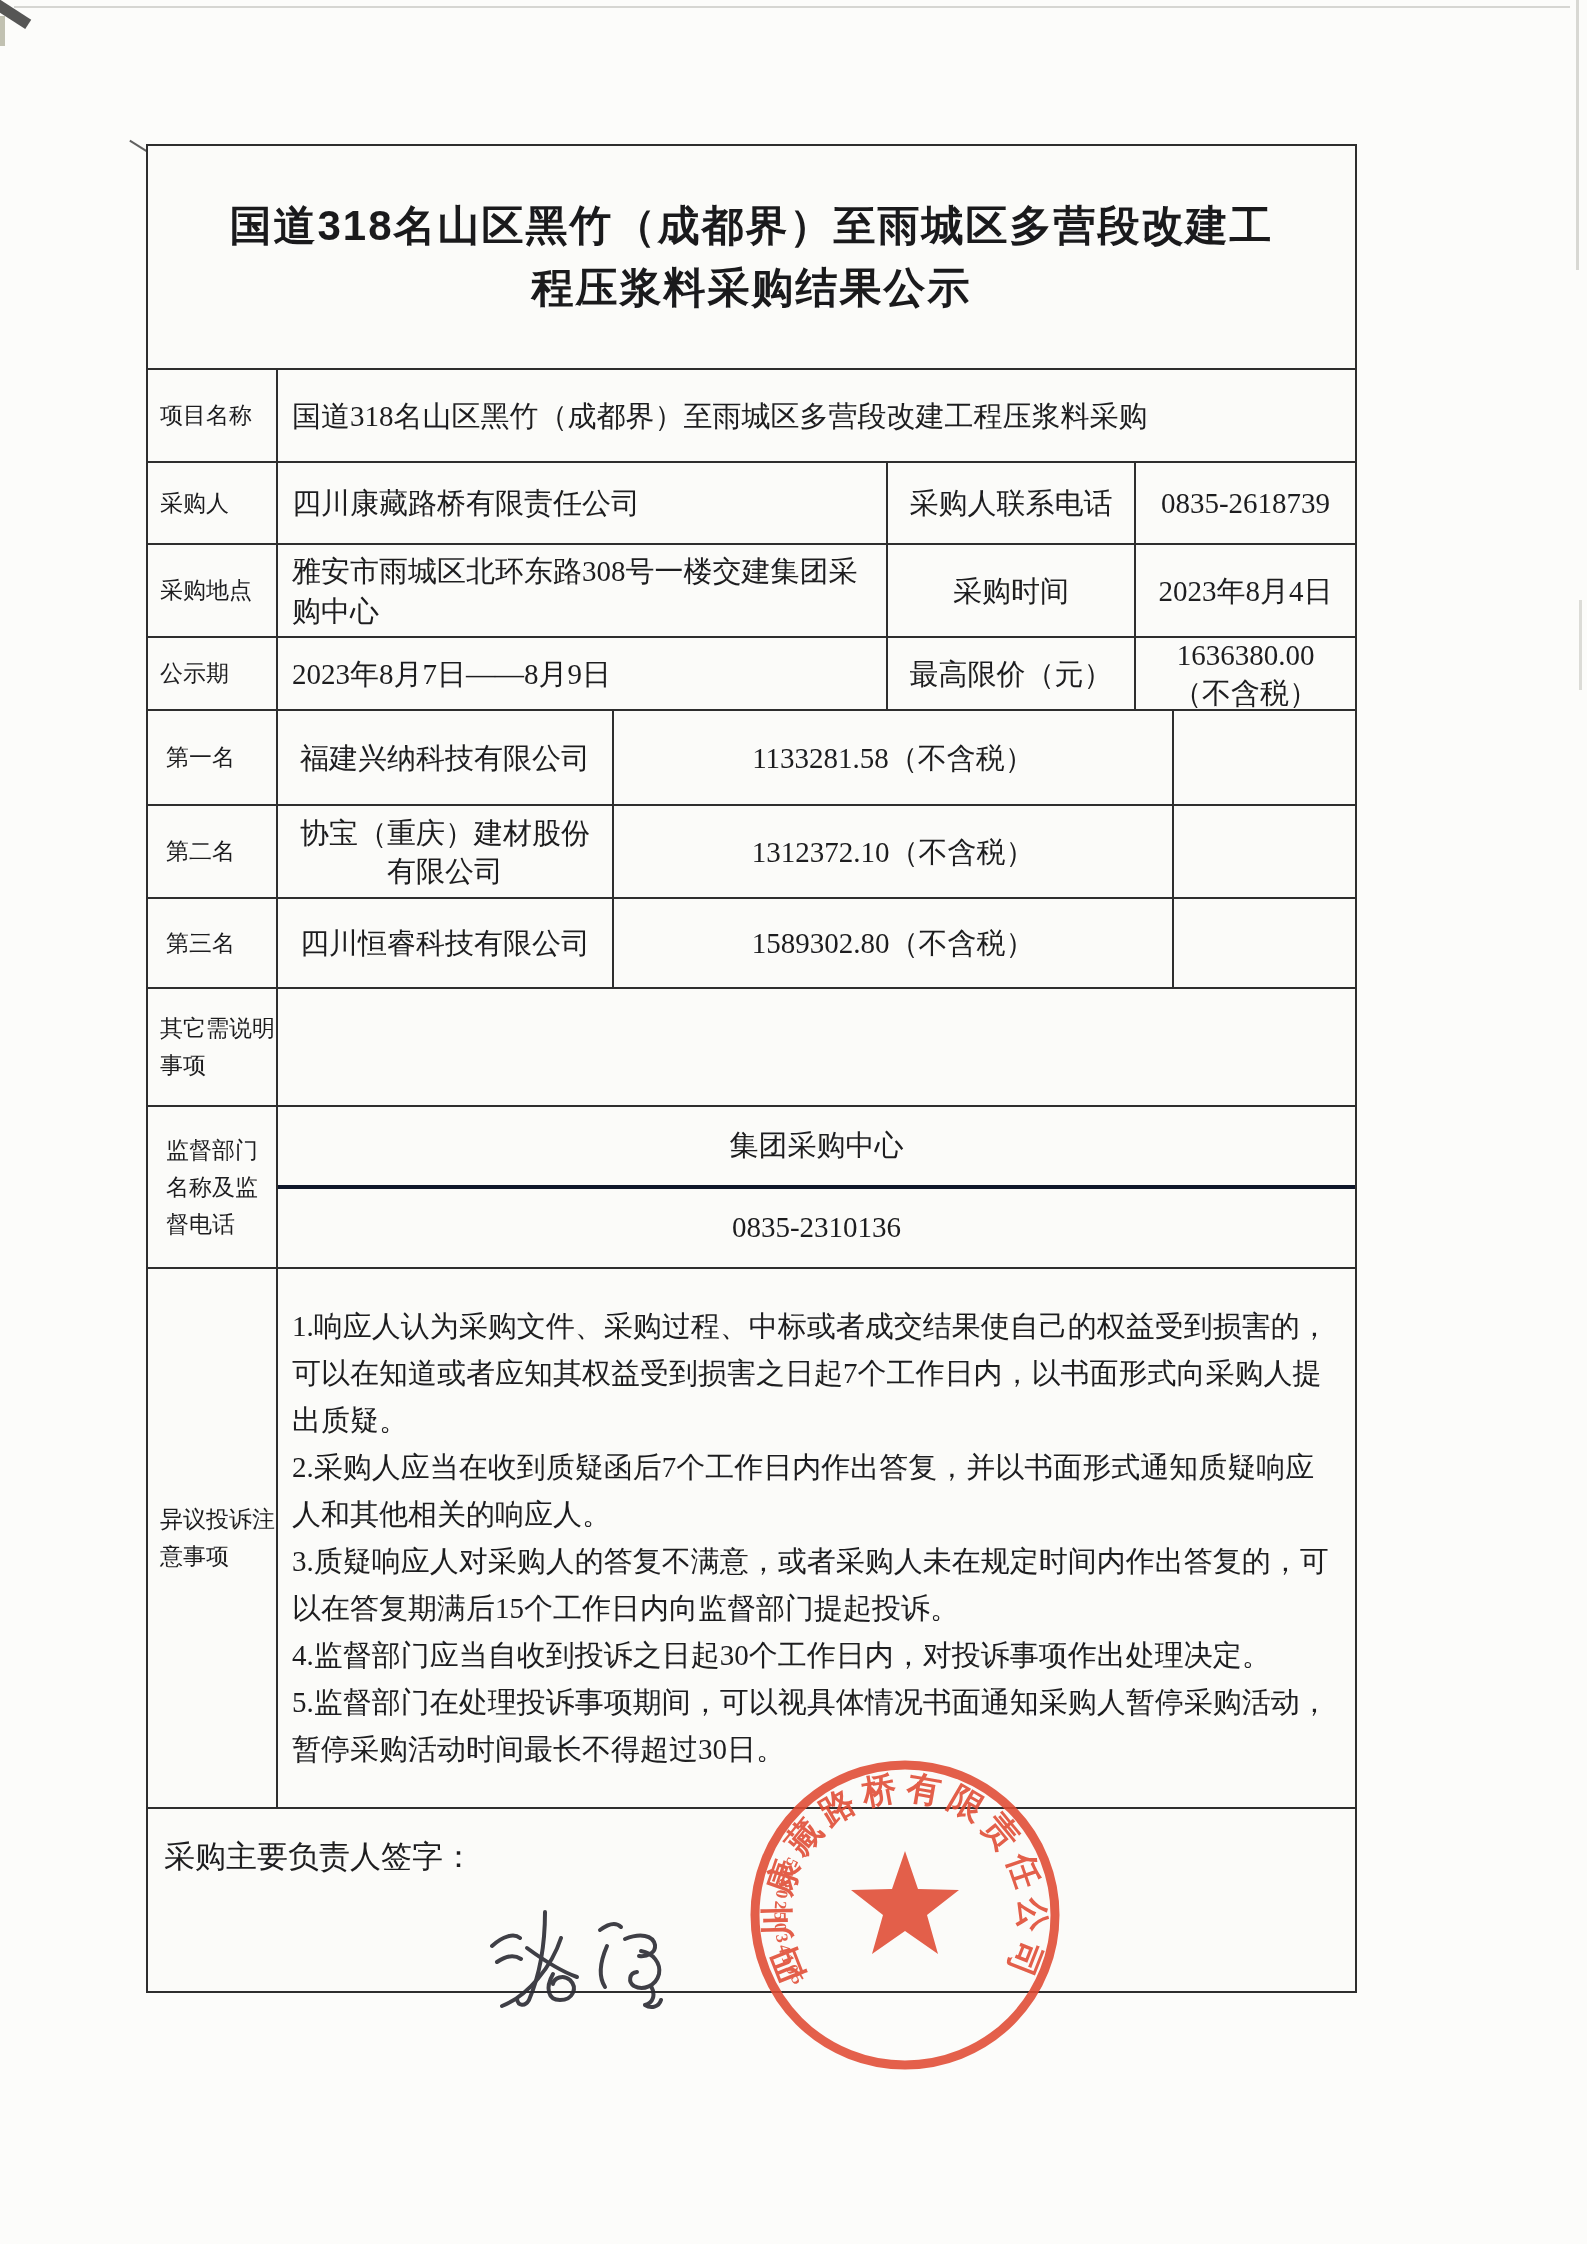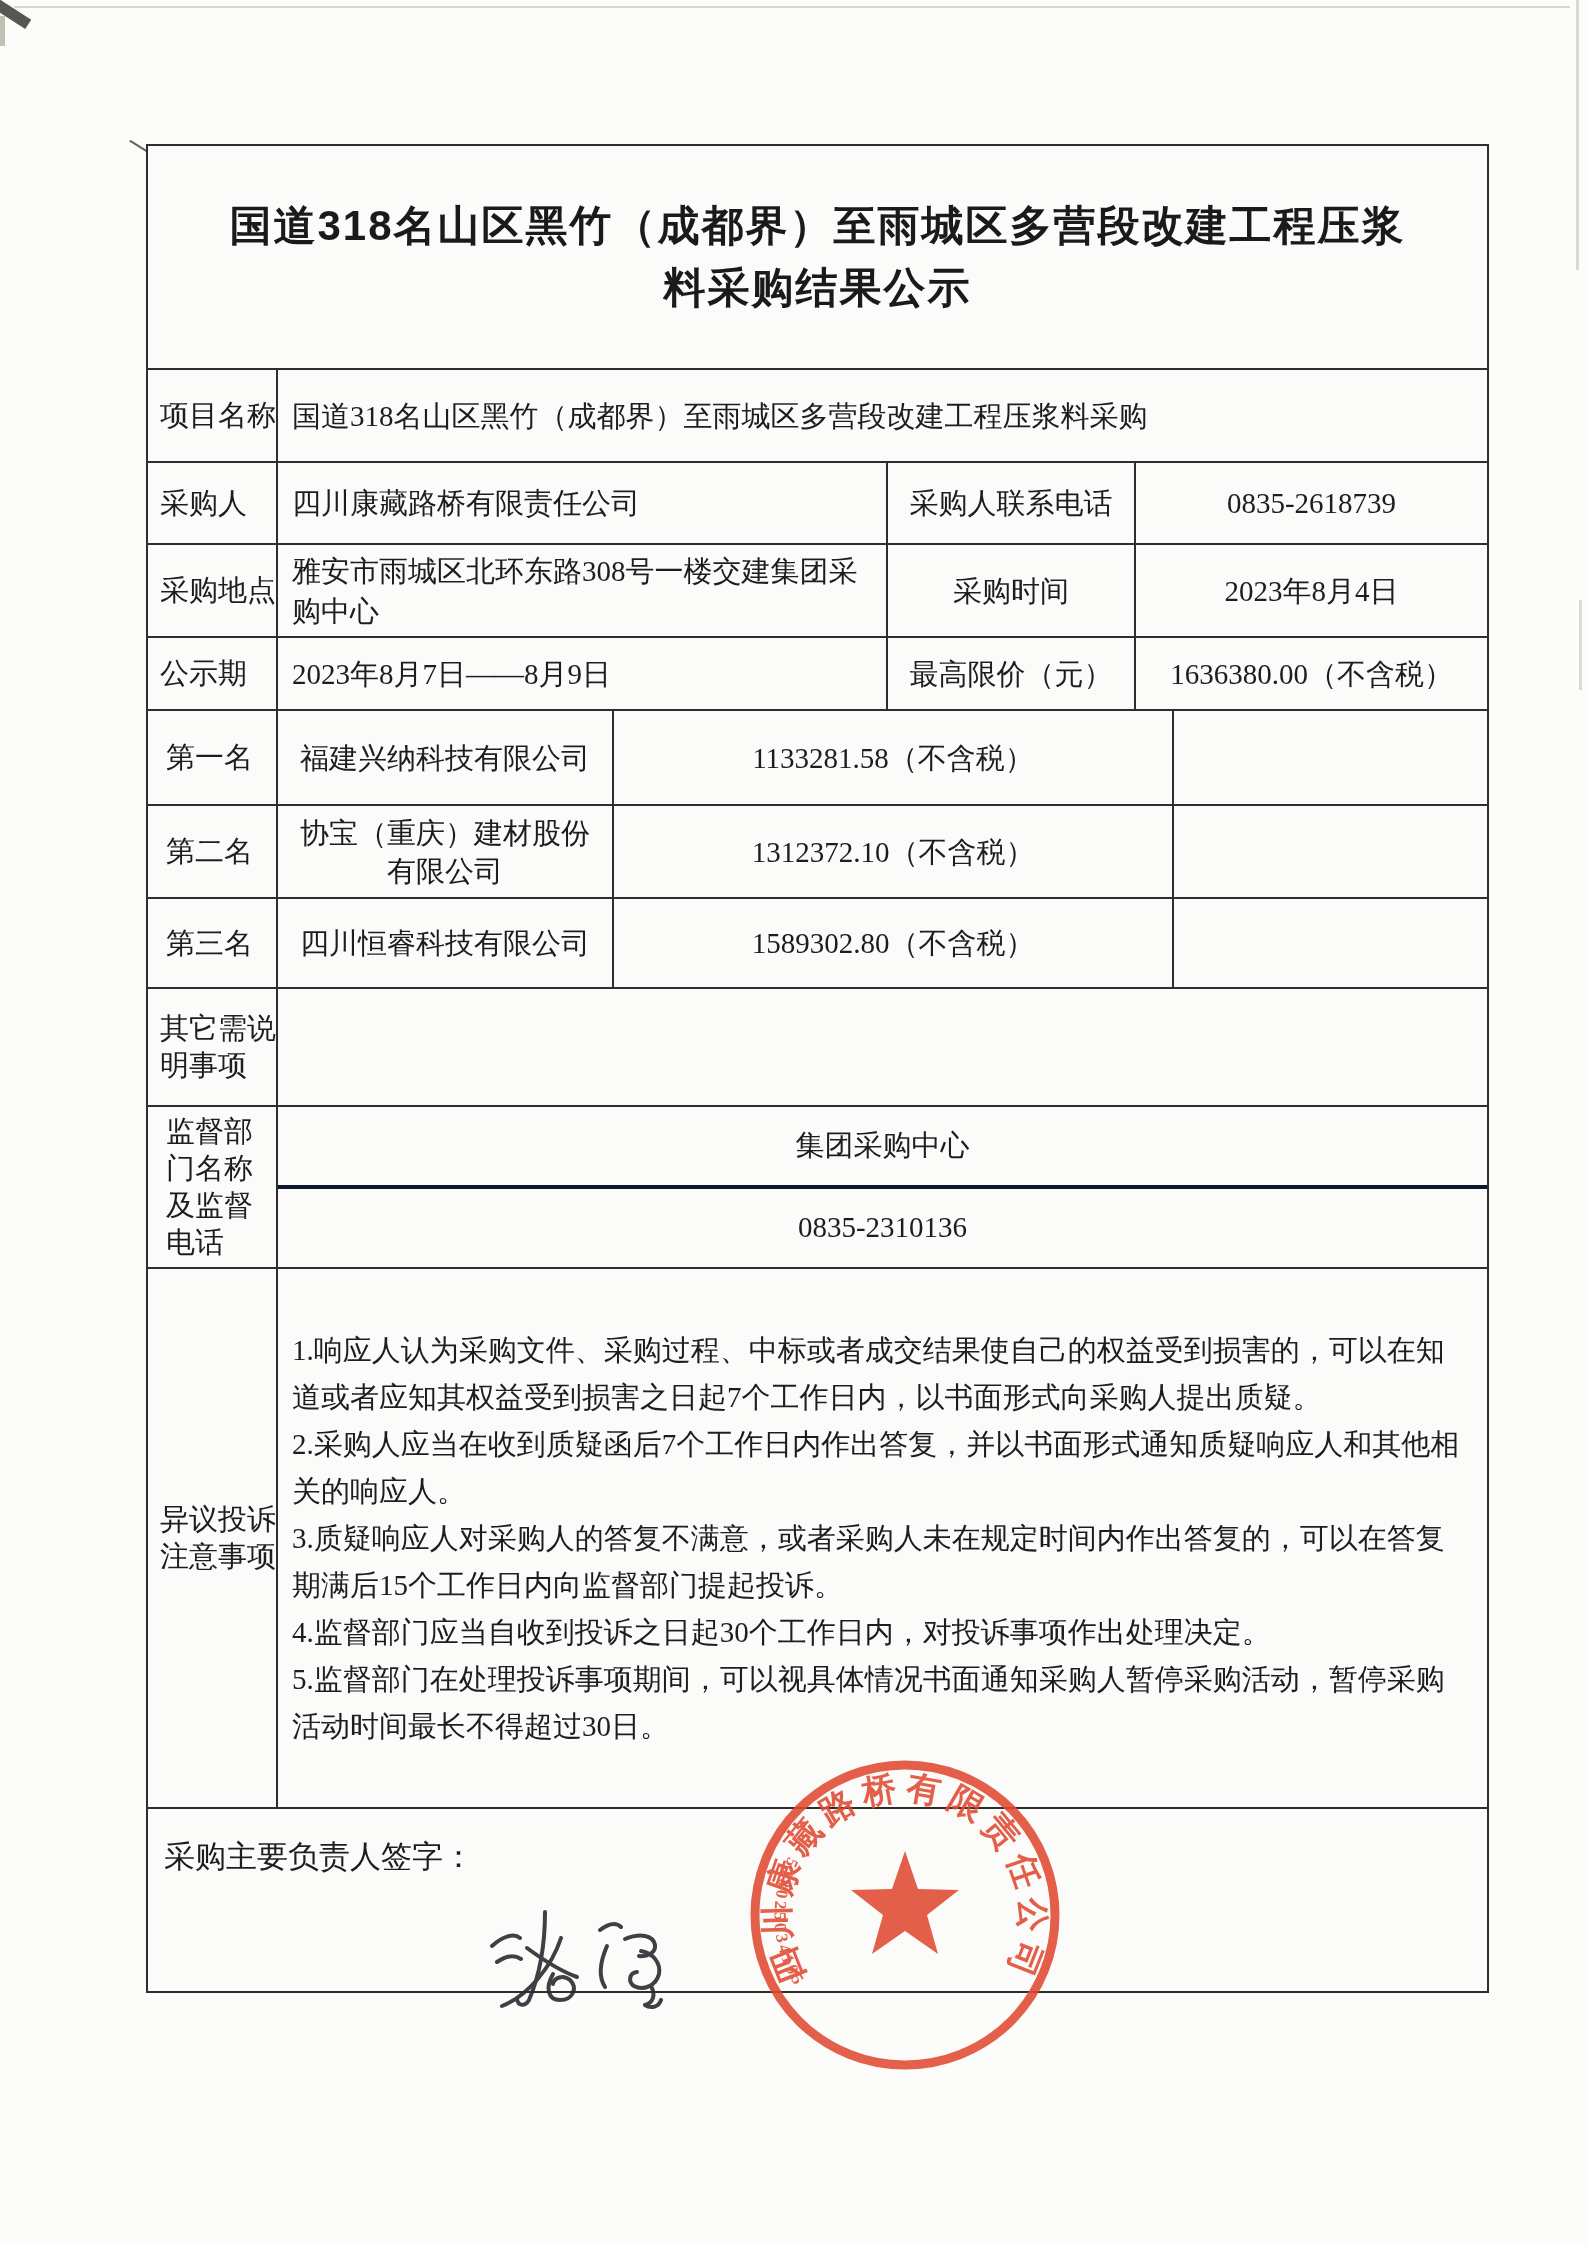--- a/index.html
+++ b/index.html
@@ -16,36 +16,36 @@
   .a-topline { left:14px; top:6px; width:1556px; height:2px; background:#cfcfca; opacity:.85; }
   .a-corner  { left:-4px; top:-3px; width:42px; height:11px; background:#2c2c2c; transform:rotate(33deg); transform-origin:left top; opacity:.8; }
   .a-leftstreak { left:0; top:16px; width:5px; height:30px; background:#9a9a80; opacity:.6; }
   .a-rightstreak1 { right:8px; top:0; width:3px; height:270px; background:#d8d8d3; }
   .a-rightstreak2 { right:5px; top:600px; width:3px; height:90px; background:#dcdcd7; }
   .a-hook { left:128px; top:146px; width:24px; height:2px; background:#3a3a3a; transform:rotate(32deg); opacity:.8; }
 
   
   .doc-table {
     position:absolute; left:146px; top:144px;
-    width:1343px; height:1849px;
+    width:1211px; height:1849px;
     border:2px solid #2e2e2e;
     background:#fbfbf9;
   }
   .trow { display:flex; border-bottom:2px solid #2e2e2e; }
   .trow:last-child { border-bottom:none; }
   .cell { border-right:2px solid #2e2e2e; display:flex; align-items:center; }
   .cell:last-child { border-right:none; }
   .title-row { height:224px; align-items:center; justify-content:center; }
   .doc-title {
     width:100%; padding:0 69px;
     font-family:"Liberation Sans","DejaVu Sans",sans-serif;
     font-weight:700; font-size:42px; line-height:62px;
     text-align:center; letter-spacing:2px; color:#1a1a1c;
   }
-  .lab { width:130px; font-size:29px; line-height:37px; padding-left:12px; flex:none; }
+  .lab { width:130px; font-size:23px; line-height:37px; padding-left:12px; flex:none; }
   .lab.center { padding-left:0; justify-content:center; text-align:left; }
   .lab.center .lt { width:92px; }
   .val-l { flex:1; font-size:29px; line-height:40px; padding:0 14px; }
   .val-c { justify-content:center; text-align:center; font-size:29px; line-height:38px; padding:0 16px; }
   .r-proj { height:93px; }
   .r-buyer { height:82px; }
   .r-loc { height:93px; }
   .r-pub { height:73px; }
   .r-chead { height:87px; }
   .r-c1 { height:95px; }

